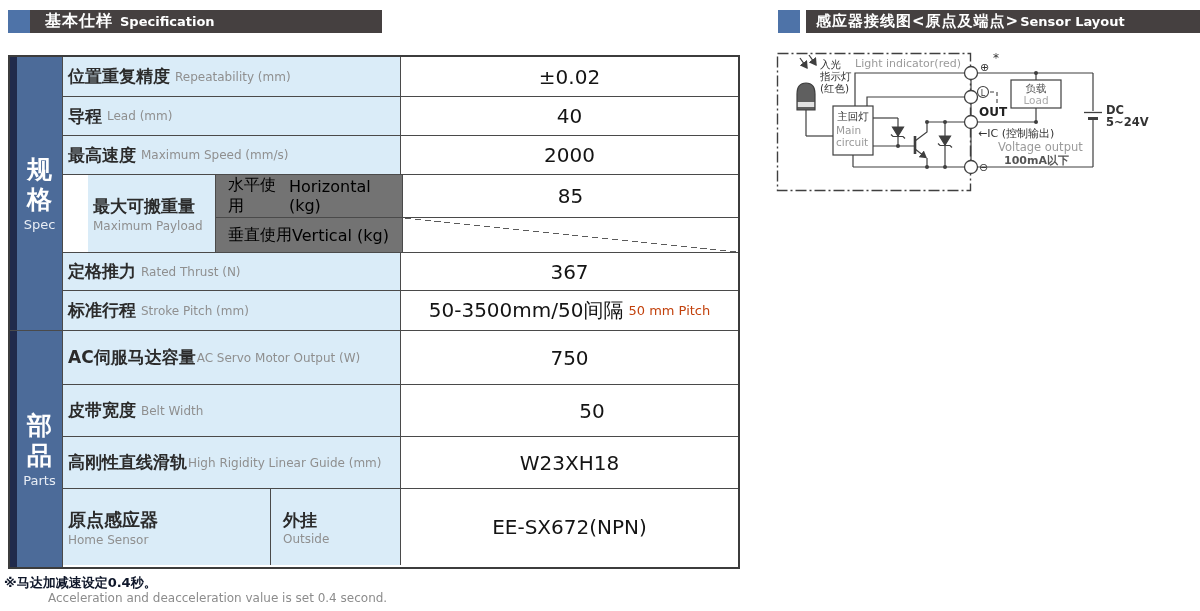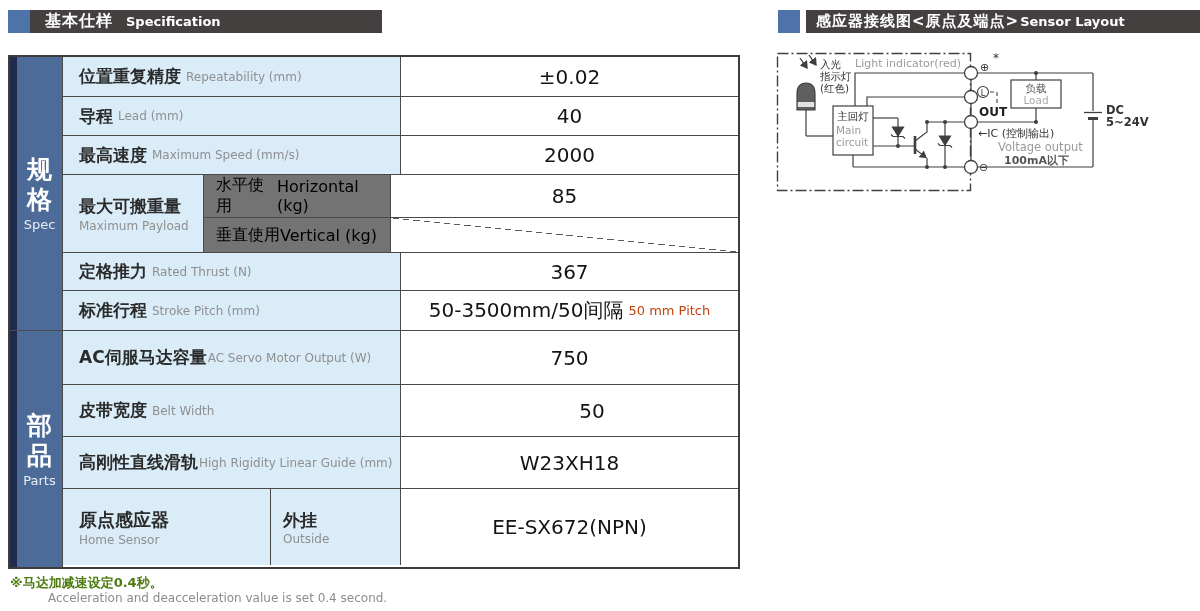--- a/index.html
+++ b/index.html
@@ -4,60 +4,60 @@
 <style>
   * { margin:0; padding:0; box-sizing:border-box; }
   html,body { width:1200px; height:611px; background:#ffffff; overflow:hidden;
               font-family:"DejaVu Sans","Liberation Sans",sans-serif; }
   .abs { position:absolute; }
 
   
   .accent-sq { width:22px; height:23px; background:#4e73a8; }
   .hdr-bar { height:23px; background:#454040; color:#fff; display:flex; align-items:center; padding-left:15px; }
   .hdr-zh { font-size:16px; font-weight:bold; letter-spacing:1px; }
-  .hdr-en { font-size:13px; font-weight:bold; margin-left:13px; }
+  .hdr-en { font-size:13px; font-weight:bold; margin-left:7px; }
 
   
   .spec-table { left:8px; top:55px; width:732px; display:flex; border:2px solid #3c3c3c; }
   .side-col { width:53px; display:flex; flex-direction:column; }
   .side-cell { background:linear-gradient(90deg,#202a4c 0px,#202a4c 7px,#4c6b99 7px);
                color:#fff; display:flex; flex-direction:column; align-items:center; justify-content:center;
                border-right:1px solid #4a4a4a; }
   .side-cell.first { border-bottom:1px solid #4a4a4a; }
   .side-zh { width:30px; margin-left:7px; font-size:25px; font-weight:bold; line-height:1.2;
              text-align:center; word-break:break-all; }
   .side-en { margin-left:7px; font-size:13px; margin-top:2px; color:#e8edf5; }
   .rows-col { flex:1; display:flex; flex-direction:column; }
   .t-row { display:flex; border-bottom:1px solid #4a4a4a; }
   .t-row.last { border-bottom:none; }
   .lbl { width:338px; background:#daecf8; border-right:1px solid #4a4a4a;
-         display:flex; align-items:center; padding-left:16px; }
+         display:flex; align-items:center; padding-left:5px; }
   .lbl .zh { font-size:17px; font-weight:600; color:#2b2b2b; white-space:nowrap; }
   .lbl .en { font-size:12px; color:#8f8f8f; margin-left:5px; white-space:nowrap; }
   .lbl.tight .en { margin-left:1px; }
   .lbl.col2 { flex-direction:column; align-items:flex-start; justify-content:center; }
   .lbl.col2 .en { margin-left:0; margin-top:1px; }
   .val { flex:1; background:#fff; display:flex; align-items:center; justify-content:center;
          font-size:20px; color:#141414; }
   .val .sub { font-size:13px; color:#c2410c; margin-left:5px; }
   .val.na { background-image:linear-gradient(to right top,
             transparent 49.55%, #5a5a5a 49.55%, #5a5a5a 50.45%, transparent 50.45%); }
   .group-row { display:flex; }
-  .group-lbl { width:141px; }
+  .group-lbl { width:128px;margin-left:25px; }
   .group-sub { flex:1; display:flex; flex-direction:column; }
   .subrow { display:flex; flex:1; }
   .subrow.first { border-bottom:1px solid #4a4a4a; }
   .sub-lbl { width:187px; background:#737373; border-right:1px solid #4a4a4a;
              display:flex; align-items:center; padding-left:12px; }
   .hs-lbl { width:208px; }
   .hs-sub { width:130px; background:#daecf8; border-right:1px solid #4a4a4a;
             display:flex; flex-direction:column; justify-content:center; padding-left:12px; }
 
   
-  .note-zh { left:10px; top:574px; font-size:13px; font-weight:bold; color:#4d7c0f; }
+  .note-zh { left:4px; top:574px; font-size:13px; font-weight:bold; color:#0f172a; }
   .note-en { left:48px; top:591px; font-size:12px; color:#8c8c8c; }
 
   
   .diagram { left:775px; top:46px; width:425px; height:158px; }
   svg text { font-family:"DejaVu Sans","Liberation Sans",sans-serif; }
 </style>
 </head>
 <body>
 
 <div class="abs accent-sq" style="left:8px; top:10px;"></div>

